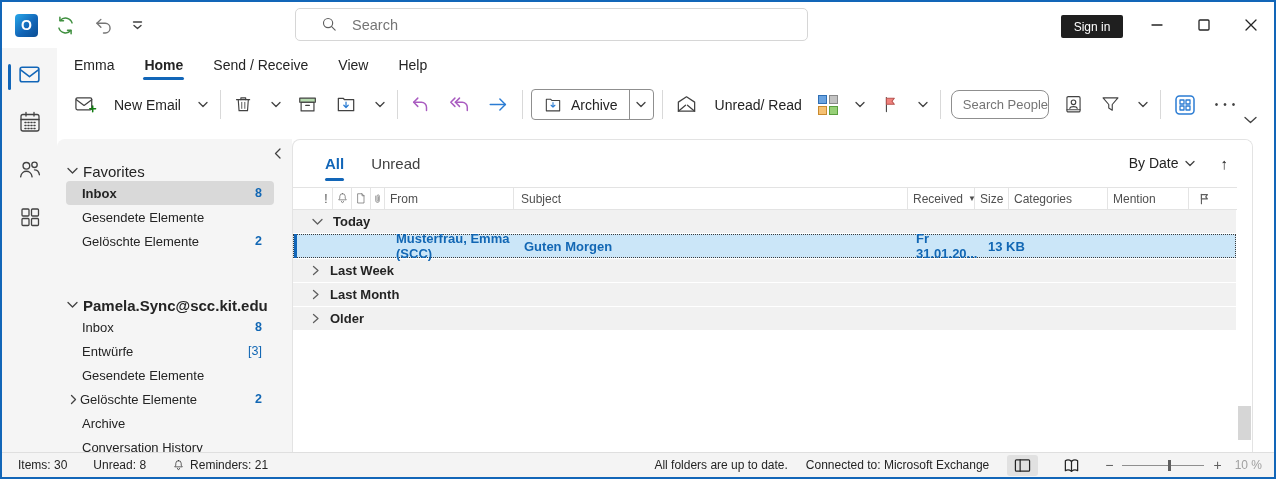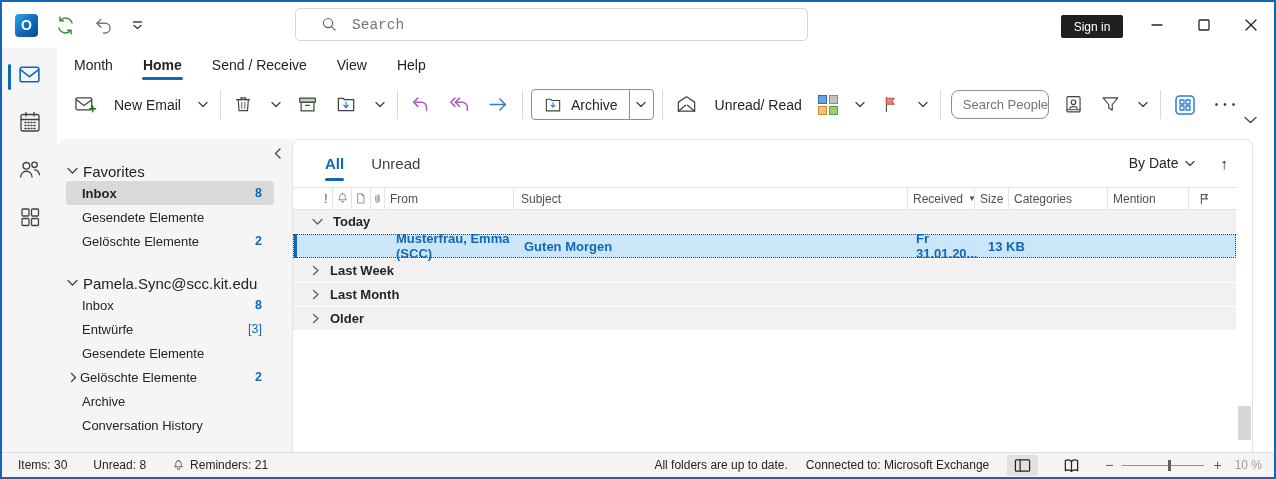--- a/index.html
+++ b/index.html
@@ -8,21 +8,21 @@
   svg{display:block;}
   .ic{fill:none;stroke:#424242;stroke-width:1.3;stroke-linecap:round;stroke-linejoin:round;}
 
   
   .titlebar{position:absolute;top:0;left:0;right:0;height:46px;display:flex;align-items:center;}
   .qat{display:flex;align-items:center;gap:17px;padding-left:13px;}
   .ol-logo{width:23px;height:23px;border-radius:4px;background:linear-gradient(135deg,#28a8ea 0%,#1266b8 55%,#0b4d93 100%);
     color:#fff;font-weight:700;font-size:14px;display:flex;align-items:center;justify-content:center;}
   .tsearch{position:absolute;left:293px;top:6px;width:513px;height:33px;box-sizing:border-box;border:1px solid #d6d6d6;
     border-radius:5px;display:flex;align-items:center;gap:12px;padding-left:25px;background:#fff;}
-  .tsearch input{border:none;outline:none;font-family:Liberation Mono, monospace;font-size:14.5px;color:#3b82f6;width:300px;background:transparent;}
+  .tsearch input{border:none;outline:none;font-family:Liberation Sans, sans-serif;font-size:14.5px;color:#3b82f6;width:300px;background:transparent;}
   .signin{position:absolute;left:1059px;top:13px;width:62px;height:23px;background:#1f1f1f;color:#fff;
     font-size:12px;display:flex;align-items:center;justify-content:center;border-radius:2px;}
   .wincontrols{position:absolute;right:0;top:0;height:46px;display:flex;}
   .wc{width:47px;display:flex;align-items:center;justify-content:center;}
 
   
   .menubar{position:absolute;top:46px;left:55px;right:0;height:33px;display:flex;align-items:center;gap:30px;
     padding-left:17px;font-size:14px;background:#fff;}
   .menu-item{position:relative;}
   .menu-item.active{font-weight:700;}
@@ -52,21 +52,21 @@
   .rail{position:absolute;left:0;top:46px;width:55px;bottom:25px;background:#f5f5f5;display:flex;flex-direction:column;
     align-items:center;padding-top:14px;gap:23px;box-sizing:border-box;}
   .rail-sel{position:absolute;left:6px;top:16px;width:3px;height:26px;background:#1266b8;border-radius:2px;}
 
   
   .main{position:absolute;left:55px;top:126px;right:0;bottom:25px;background:#fff;display:flex;padding-top:11px;box-sizing:border-box;}
   .folderpane{width:235px;flex-shrink:0;background:#f5f5f5;border-top-left-radius:8px;position:relative;font-size:13px;}
   .pane-collapse{position:absolute;top:8px;right:10px;}
   .fheader{display:flex;align-items:center;gap:5px;padding-left:10px;font-size:15px;height:20px;}
   .fh1{margin-top:22px;}
-  .fh2{margin-top:20px;}
+  .fh2{margin-top:42px;font-weight:bold;}
   .frows{}
   .frow{height:24px;display:flex;align-items:center;margin:0 18px 0 9px;padding:0 12px 0 16px;border-radius:4px;}
   .frow .chev{margin-left:-12px;margin-right:3px;}
   .frow.sel{background:#d9d9d9;font-weight:700;}
   .fcount{margin-left:auto;color:#1267b4;font-weight:700;font-size:12.5px;}
   .fcount.light{font-weight:400;}
 
   .listcard{flex:1;margin-right:21px;border:1px solid #e3e3e3;border-bottom:none;border-radius:8px 8px 0 0;
     background:#fff;position:relative;overflow:hidden;}
   .tabsrow{height:47px;display:flex;align-items:flex-start;padding:15px 0 0 32px;box-sizing:border-box;}
@@ -172,21 +172,21 @@
       </div>
       <div class="wc">
         <svg width="12" height="12" viewBox="0 0 12 12" class="ic" style="stroke:#242424;">
             <path d="M1 1l10 10M11 1 1 11"></path>
           </svg>
       </div>
     </div>
   </div>
 
   <div class="menubar">
-    <span class="menu-item">Month</span>
+    <span class="menu-item">Emma</span>
     <span class="menu-item active">Home</span>
     <span class="menu-item">Send / Receive</span>
     <span class="menu-item">View</span>
     <span class="menu-item">Help</span>
   </div>
 
   <div class="ribbon">
     <div class="rb">
       <span>
         <svg width="23" height="23" viewBox="0 0 24 24" class="ic">

